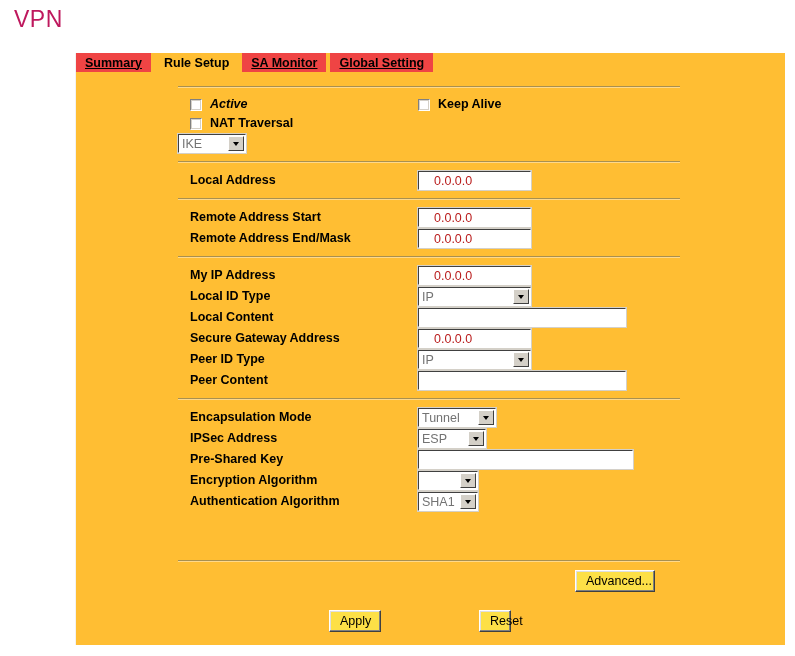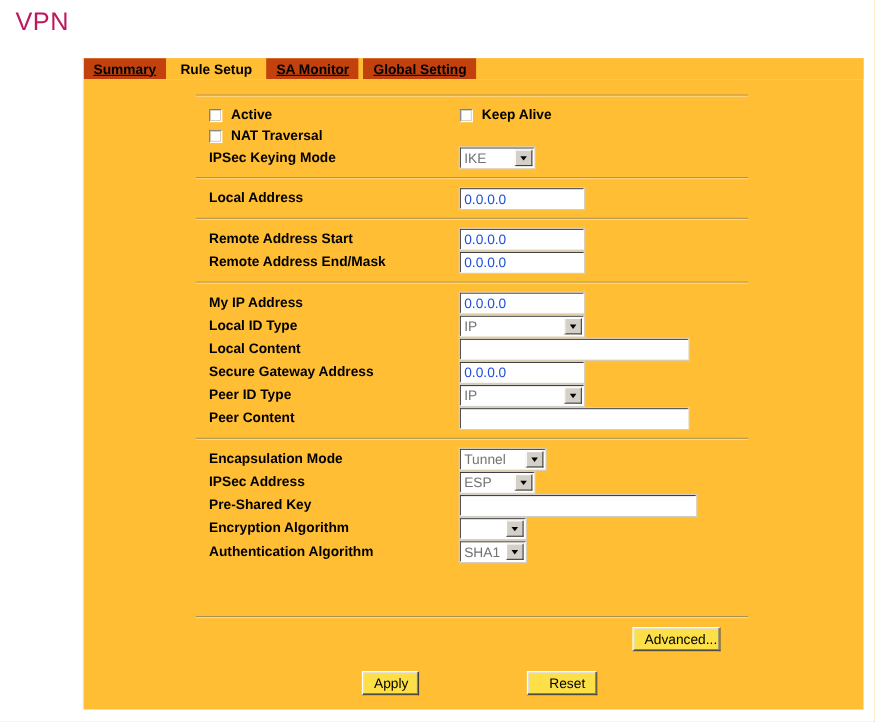--- a/index.html
+++ b/index.html
@@ -47,21 +47,21 @@
     align-items: center;
     justify-content: center;
     font-size: 12.5px;
     font-weight: bold;
     color: #000000;
     padding: 0 9px;
     white-space: nowrap;
     font-family: "Liberation Sans", sans-serif;
   }
   .tab.inactive {
-    background: #c2410c;
+    background: #ef4444;
     cursor: pointer;
   }
   .tab.inactive .tab-label {
     text-decoration: underline;
     color: #000000;
   }
   .tab.active {
     background: #FFBE33;
   }
   .tab-gap { width: 4px; background: #FFBE33; }
@@ -156,22 +156,22 @@
   .wininput {
     box-sizing: border-box;
     height: 19px;
     background: #ffffff;
     border: 1px solid;
     border-color: #404040 #ffffff #ffffff #404040;
     outline: 1px solid #d4d0c8;
     outline-offset: 0;
     font-size: 12.5px;
     font-family: "Liberation Sans", sans-serif;
-    color: #1d4ed8;
-    padding: 1px 2px 0 3px;
+    color: #b91c1c;
+    padding: 1px 2px 0 15px;
     line-height: 16px;
     white-space: nowrap;
     overflow: hidden;
     cursor: text;
   }
 
   
   .winselect {
     box-sizing: border-box;
     height: 19px;
@@ -251,22 +251,21 @@
     width: 709px;
   }
   #apply-btn {
     position: absolute;
     left: 253px;  
     width: 52px;
   }
   #reset-btn {
     position: absolute;
     left: 403px;  
-    width: 64px;
-    text-align: right;
+    width: 32px;
   }
   #bottom-hr {
     position: absolute;
     left: 102px;
     top: 488px;
     width: 502px;
   }
 </style>
 </head>
 <body>
@@ -296,39 +295,38 @@
 
 <div id="panel">
 
   <div id="form">
 
     <div class="hr"></div>
 
     <div class="group">
 
       <div class="cbrow">
-        <div class="cbcell" style="width:240px;box-sizing:border-box;">
+        <div class="cbcell" style="width:240px;box-sizing:border-box;font-style:italic;">
           <span class="wincheck"></span>
           <span class="cblabel">Active</span>
         </div>
         <div class="cbcell right">
           <span class="wincheck"></span>
           <span class="cblabel">Keep Alive</span>
         </div>
       </div>
 
       <div class="cbrow">
         <div class="cbcell">
           <span class="wincheck"></span>
           <span class="cblabel">NAT Traversal</span>
         </div>
       </div>
 
       <div class="row">
-        <div class="lbl">IPSec Keying Mode</div>
         <div class="ctl">
           <div class="winselect" style="width:68px;">
             <span class="selval">IKE</span>
             <span class="arrowbtn"></span>
           </div>
         </div>
       </div>
 
     </div>
 

